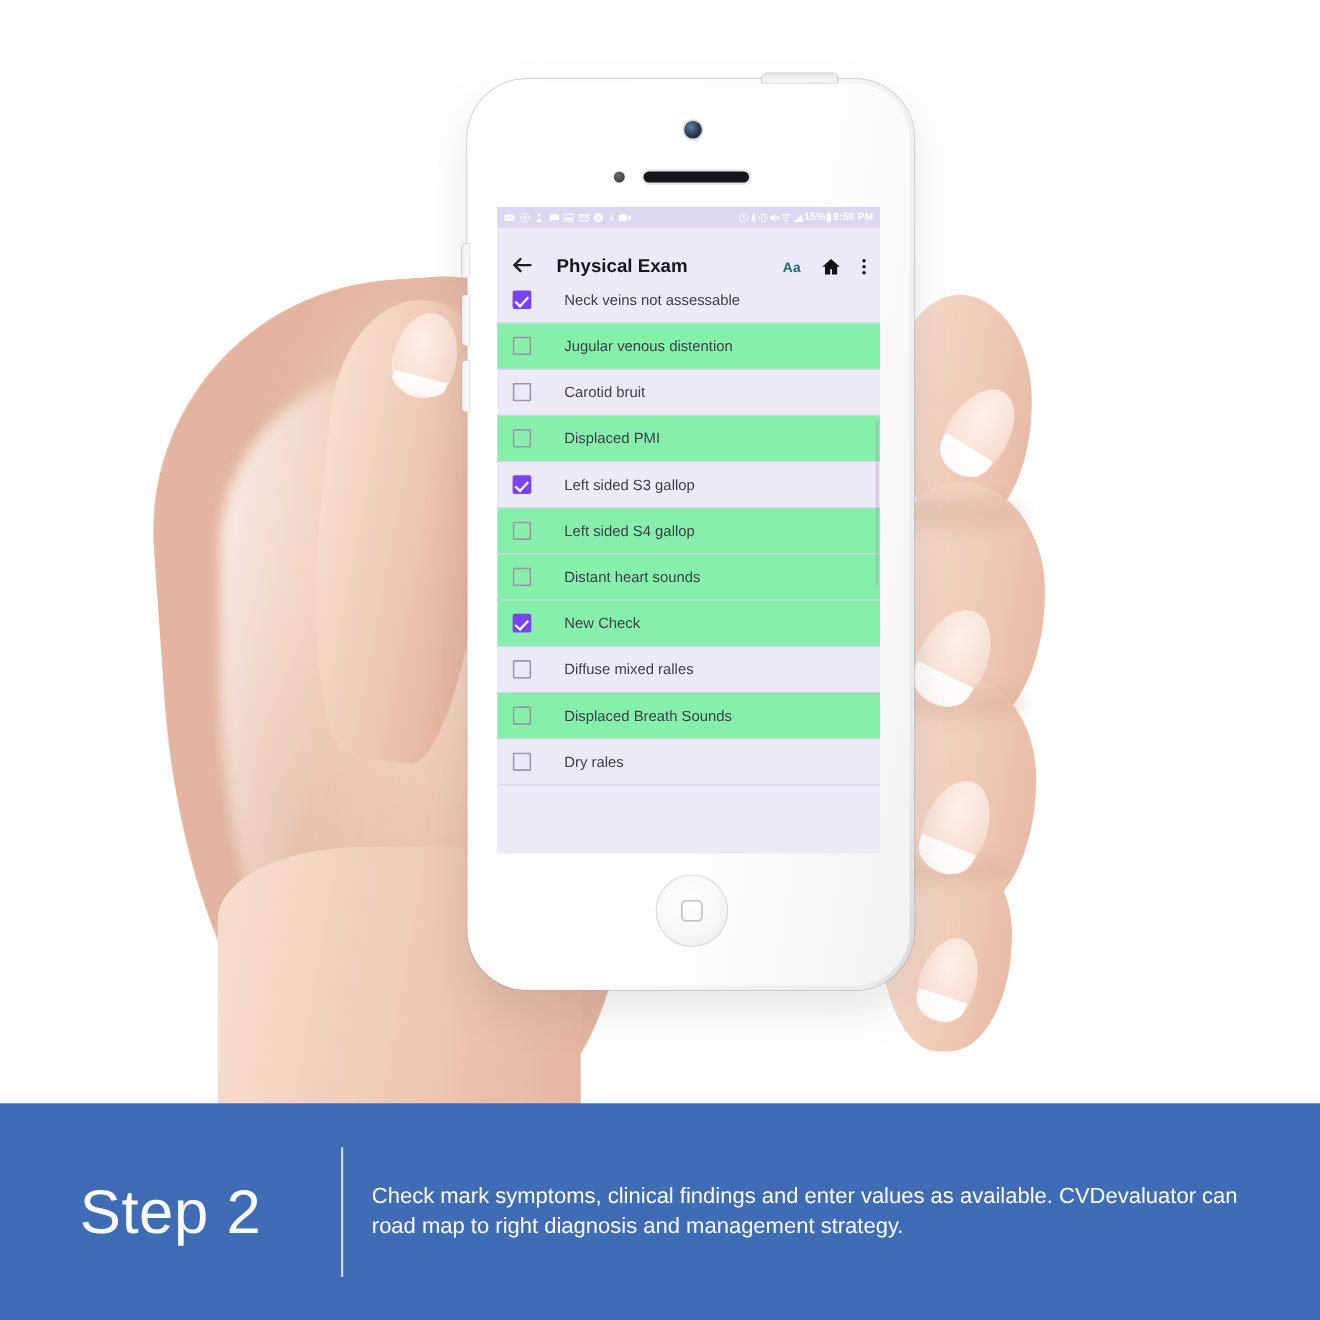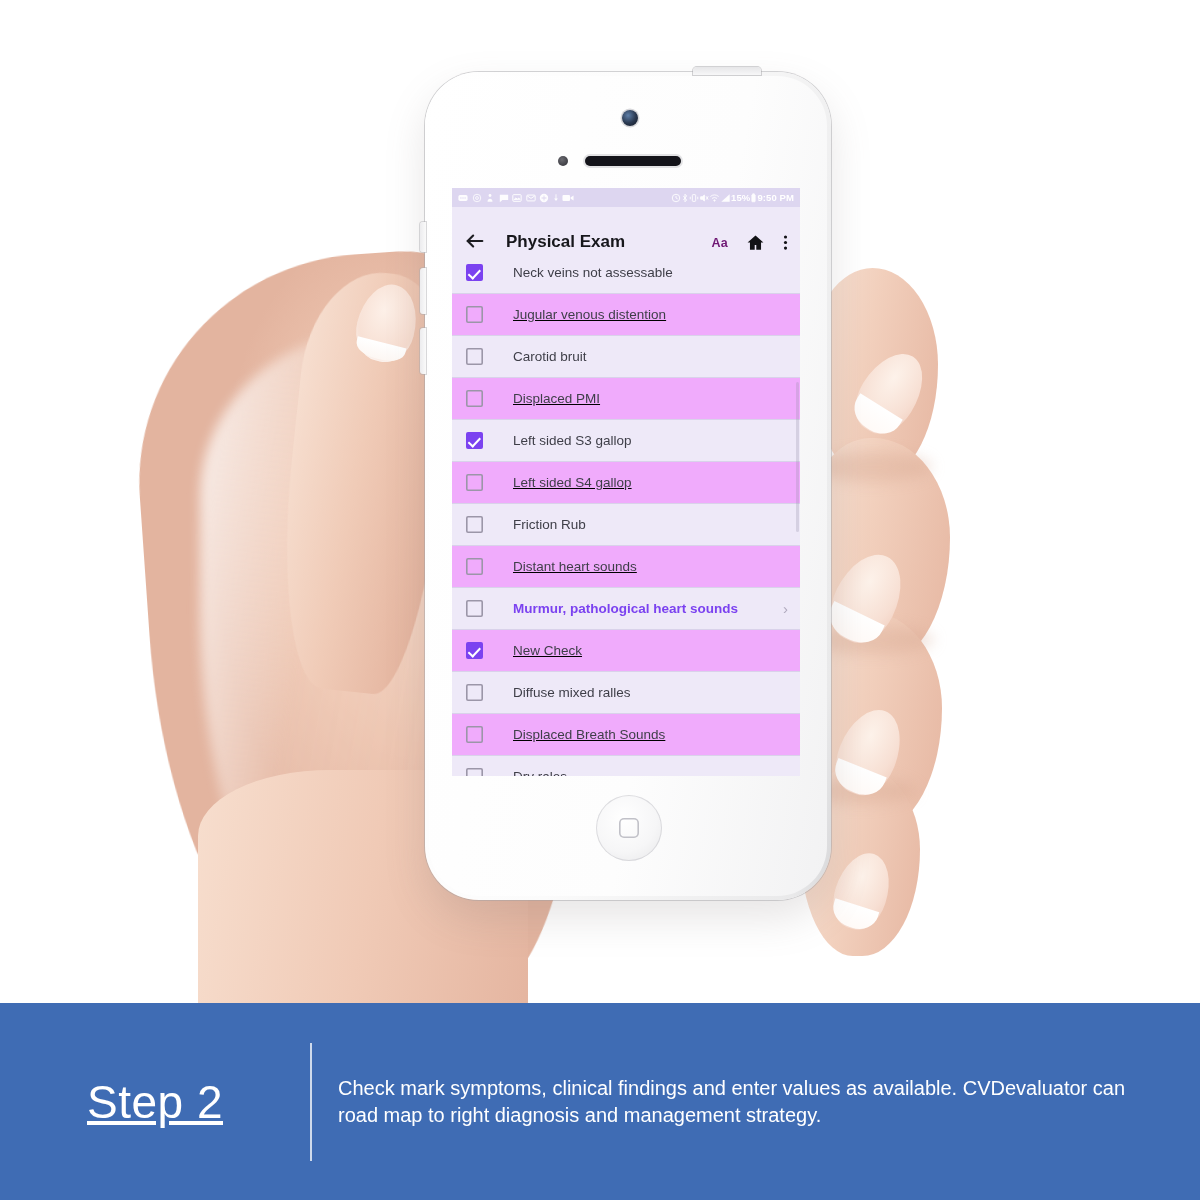--- a/index.html
+++ b/index.html
@@ -254,37 +254,37 @@
     font-size: 17px;
     color: #17171c;
     font-weight: 700;
     margin-left: 12px;
     white-space: nowrap;
   }
   .appbar-actions { margin-left: auto; display: flex; align-items: center; gap: 18px; }
   .aa-btn {
     font-size: 12.5px;
     font-weight: 700;
-    color: #701a75;
+    color: #0f766e;
     letter-spacing: .2px;
   }
   .ic-btn { width: 19px; height: 19px; color: #121216; }
   .ic-btn svg { width: 100%; height: 100%; display: block; }
 
   
   .list { background: #eee9f8; position: relative; }
   .row {
     display: flex;
     align-items: center;
     height: 42px;
     padding: 0 10px 0 14px;
     border-bottom: 1px solid #d9d2ea;
     position: relative;
   }
-  .row.alt { background: #f0abfc; text-decoration: underline; }
+  .row.alt { background: #86efac; }
   .cb {
     width: 17px; height: 17px;
     flex: 0 0 auto;
     border-radius: 2px;
     box-shadow: inset 0 0 0 1.6px #9b96a8;
     background: transparent;
     position: relative;
   }
   .cb.on {
     background: #7b42f0;
@@ -341,25 +341,24 @@
     width: 1200px;
     height: 197px;
     background: #3f6cb4;
     display: flex;
     align-items: center;
   }
   .step-label {
     width: 310px;
     text-align: center;
     color: #ffffff;
-    font-size: 46px;
+    font-size: 56px;
     font-weight: 400;
     letter-spacing: 0.5px;
     flex: 0 0 auto;
-    text-decoration: underline;
   }
   .divider {
     width: 2px;
     height: 118px;
     background: rgba(255,255,255,0.75);
     flex: 0 0 auto;
   }
   .banner-text {
     color: #ffffff;
     font-size: 20px;
@@ -557,32 +556,23 @@
             <span class="row-label">Displaced PMI</span>
           </div>
           <div class="row">
             <span class="cb on"></span>
             <span class="row-label">Left sided S3 gallop</span>
           </div>
           <div class="row alt">
             <span class="cb"></span>
             <span class="row-label">Left sided S4 gallop</span>
           </div>
-          <div class="row">
-            <span class="cb"></span>
-            <span class="row-label">Friction Rub</span>
-          </div>
           <div class="row alt">
             <span class="cb"></span>
             <span class="row-label">Distant heart sounds</span>
-          </div>
-          <div class="row link">
-            <span class="cb"></span>
-            <span class="row-label">Murmur, pathological heart sounds</span>
-            <span class="chev">›</span>
           </div>
           <div class="row alt">
             <span class="cb on"></span>
             <span class="row-label">New Check</span>
           </div>
           <div class="row">
             <span class="cb"></span>
             <span class="row-label">Diffuse mixed ralles</span>
           </div>
           <div class="row alt">

